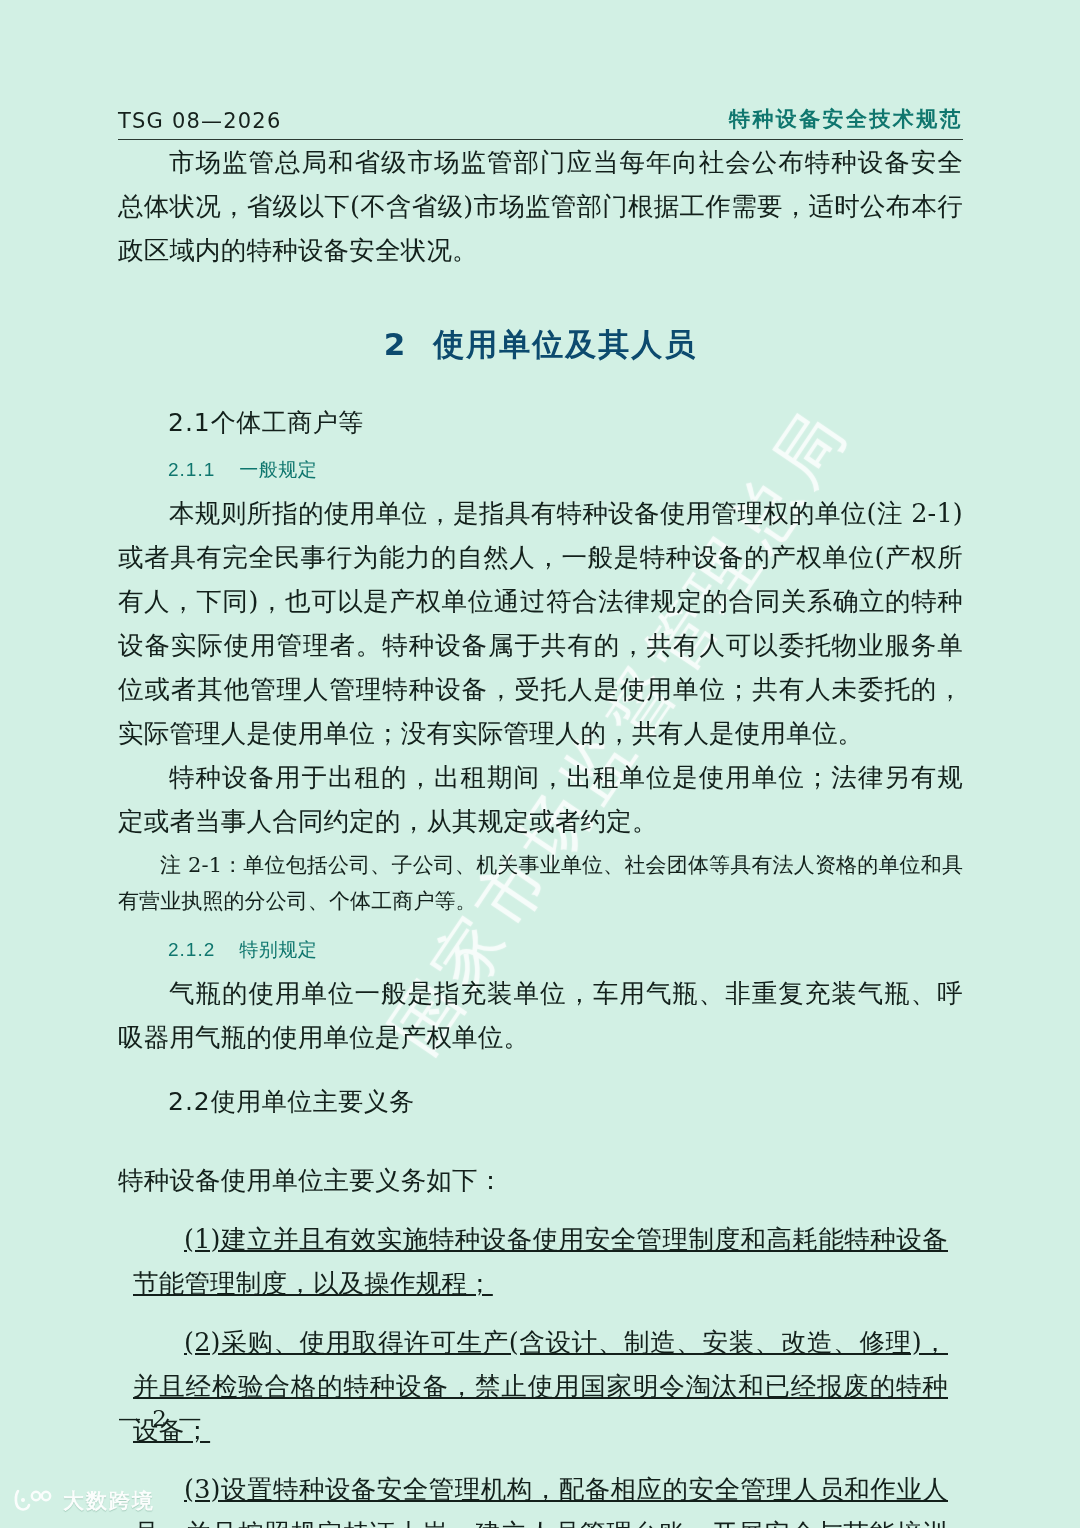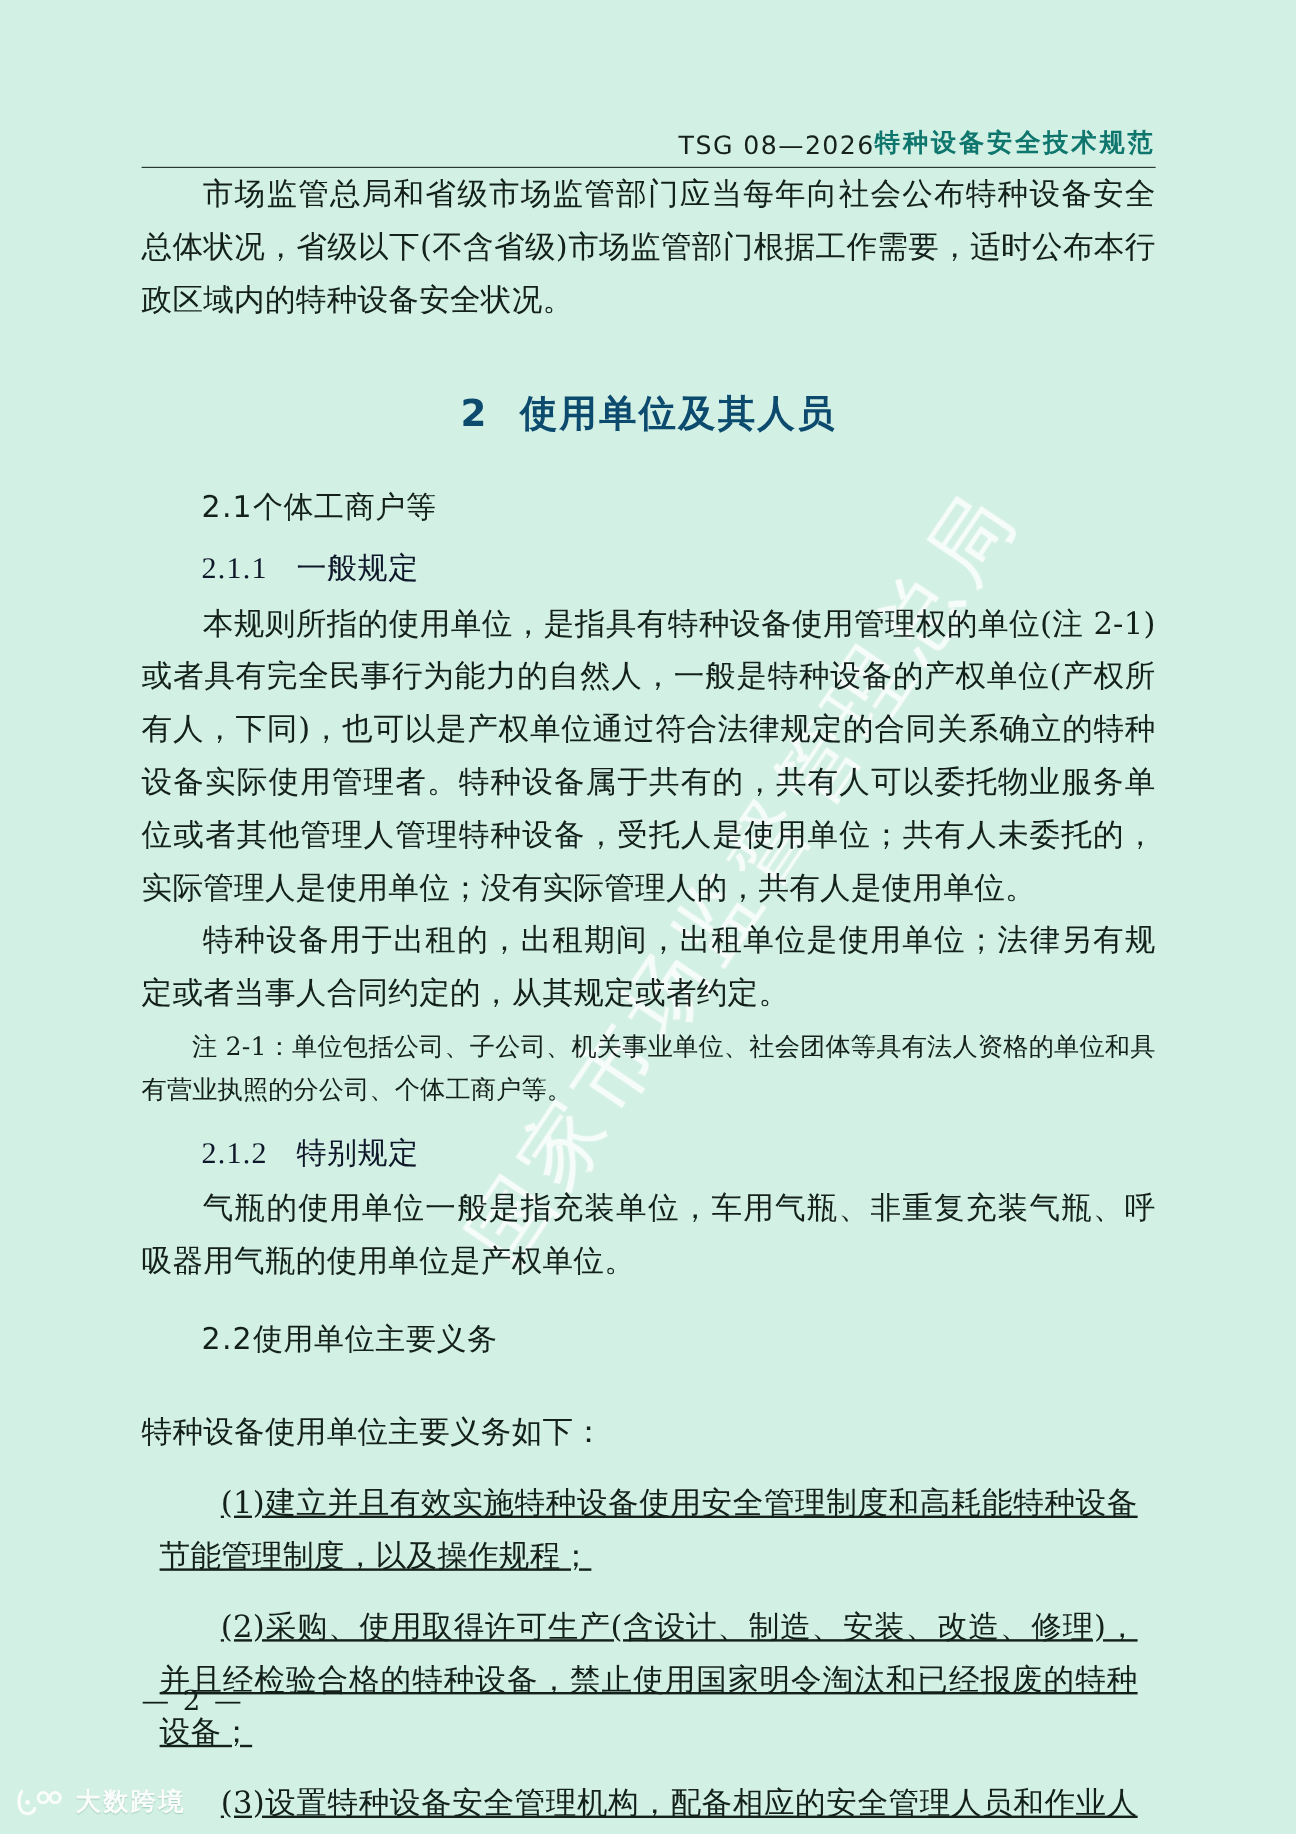--- a/index.html
+++ b/index.html
@@ -55,21 +55,21 @@
     left: 118px;
     top: 0;
     width: 845px;
     z-index: 2;
   }
 
   
   .running-head {
     position: relative;
     display: flex;
-    justify-content: flex-end;
+    justify-content: space-between;
     align-items: flex-end;
     padding-top: 105px;
     padding-bottom: 6px;
     border-bottom: 1.6px solid #2b3a33;
   }
   .running-head .left {
     font-family: "DejaVu Sans", "Liberation Sans", sans-serif;
     font-size: 21px;
     letter-spacing: 1.2px;
     color: #16211c;
@@ -121,25 +121,25 @@
     color: #13201b;
     padding-left: 50px;
     font-family: "DejaVu Sans", "Liberation Sans", sans-serif;
     letter-spacing: 0.5px;
   }
   h2.sec .num {
     letter-spacing: 1px;
   }
   h3.subsec {
     margin: 18px 0 8px 0;
-    font-size: 25px;
+    font-size: 19px;
     font-weight: 400;
-    color: #0f172a;
+    color: #0f766e;
     padding-left: 50px;
-    font-family: Liberation Serif, serif;
+    font-family: Liberation Sans, sans-serif;
     letter-spacing: 0.5px;
   }
   h3.subsec .num {
     margin-right: 24px;
     letter-spacing: 1px;
   }
 
   
   p.note {
     margin: 4px 0 0 0;
@@ -176,21 +176,21 @@
     letter-spacing: 2px;
     z-index: 2;
   }
 
   
   .site-watermark {
     position: absolute;
     left: 14px;
     top: 1487px;
     display: flex;
-    align-items: flex-end;
+    align-items: flex-start;
     gap: 9px;
     z-index: 3;
     opacity: 0.92;
   }
   .site-watermark .logo {
     position: relative;
     width: 40px;
     height: 26px;
   }
   .site-watermark .logo svg { display: block; }

